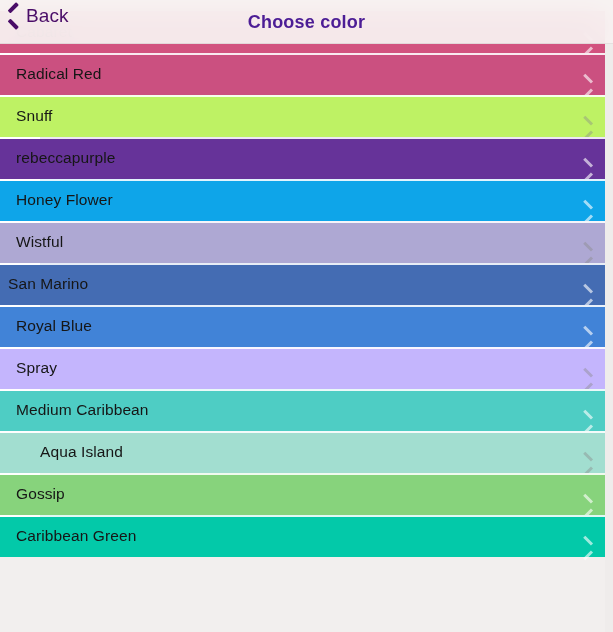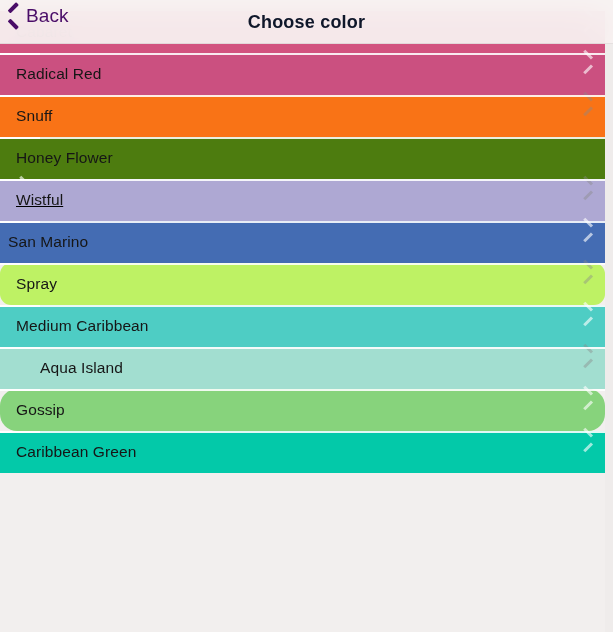--- a/index.html
+++ b/index.html
@@ -37,21 +37,21 @@
     top: 11px;            
     left: 0;
     width: 605px;
   }
 
   .color-row {
     position: relative;
     width: 605px;
     height: 42px;
     display: flex;
-    align-items: flex-start;
+    align-items: flex-end;
     padding-left: 16px;
     padding-right: 14px;
   }
 
   .color-row .row-label {
     font-size: 15.5px;
     line-height: 42px;
     color: #161616;
     letter-spacing: 0.1px;
     white-space: nowrap;
@@ -190,21 +190,21 @@
   .nav-title {
     position: absolute;
     left: 0;
     right: 0;
     top: 0;
     height: 44px;
     line-height: 44px;
     text-align: center;
     font-size: 18px;
     font-weight: bold;
-    color: #0f172a;
+    color: #4c1d95;
     font-family: "Liberation Sans", sans-serif;
     letter-spacing: 0.2px;
     pointer-events: none;
   }
 
   
   .scroll-gutter {
     position: absolute;
     top: 0;
     right: 0;
@@ -231,49 +231,57 @@
   <div class="list-scroll">
     <div class="list-inner" id="color-list">
         <div class="color-row first" style="background: rgb(210, 82, 127);">
           <span class="row-label">Cabaret</span>
           <span class="chevron-right"></span>
         </div>
         <div class="color-row" style="background: rgb(203, 80, 128);">
           <span class="row-label">Radical Red</span>
           <span class="chevron-right"></span>
         </div>
-        <div class="color-row pale" style="background: #f97316;">
+        <div class="color-row pale" style="background: #bef264;">
           <span class="row-label">Snuff</span>
           <span class="chevron-right"></span>
         </div>
-        <div class="color-row" style="background: #4d7c0f; flex-direction: column;">
+        <div class="color-row" style="background: rgb(102, 51, 153);">
+          <span class="row-label">rebeccapurple</span>
+          <span class="chevron-right"></span>
+        </div>
+        <div class="color-row" style="background: #0ea5e9;">
           <span class="row-label">Honey Flower</span>
           <span class="chevron-right"></span>
         </div>
-        <div class="color-row pale" style="background: rgb(174, 168, 211); text-decoration: underline;">
+        <div class="color-row pale" style="background: rgb(174, 168, 211);">
           <span class="row-label">Wistful</span>
           <span class="chevron-right"></span>
         </div>
         <div class="color-row" style="background: rgb(68, 108, 179); padding-left: 8px;">
           <span class="row-label">San Marino</span>
           <span class="chevron-right"></span>
         </div>
-        <div class="color-row pale" style="background: #bef264; border-radius: 11px;">
+        <div class="color-row" style="background: rgb(65, 131, 215);">
+          <span class="row-label">Royal Blue</span>
+          <span class="chevron-right"></span>
+        </div>
+        <div class="color-row pale" style="background: #c4b5fd;">
           <span class="row-label">Spray</span>
           <span class="chevron-right"></span>
         </div>
         <div class="color-row" style="background: rgb(78, 205, 196);">
           <span class="row-label">Medium Caribbean</span>
           <span class="chevron-right"></span>
         </div>
         <div class="color-row pale" style="background: rgb(162, 222, 208); padding-left: 40px;">
           <span class="row-label">Aqua Island</span>
           <span class="chevron-right"></span>
         </div>
-        <div class="color-row" style="background: rgb(135, 211, 124); border-radius: 17px;">
+        <div class="color-row" style="background: rgb(135, 211, 124);">
           <span class="row-label">Gossip</span>
           <span class="chevron-right"></span>
         </div>
         <div class="color-row" style="background: rgb(3, 201, 169);">
           <span class="row-label">Caribbean Green</span>
           <span class="chevron-right"></span>
         </div>
       </div>
   </div>
 

